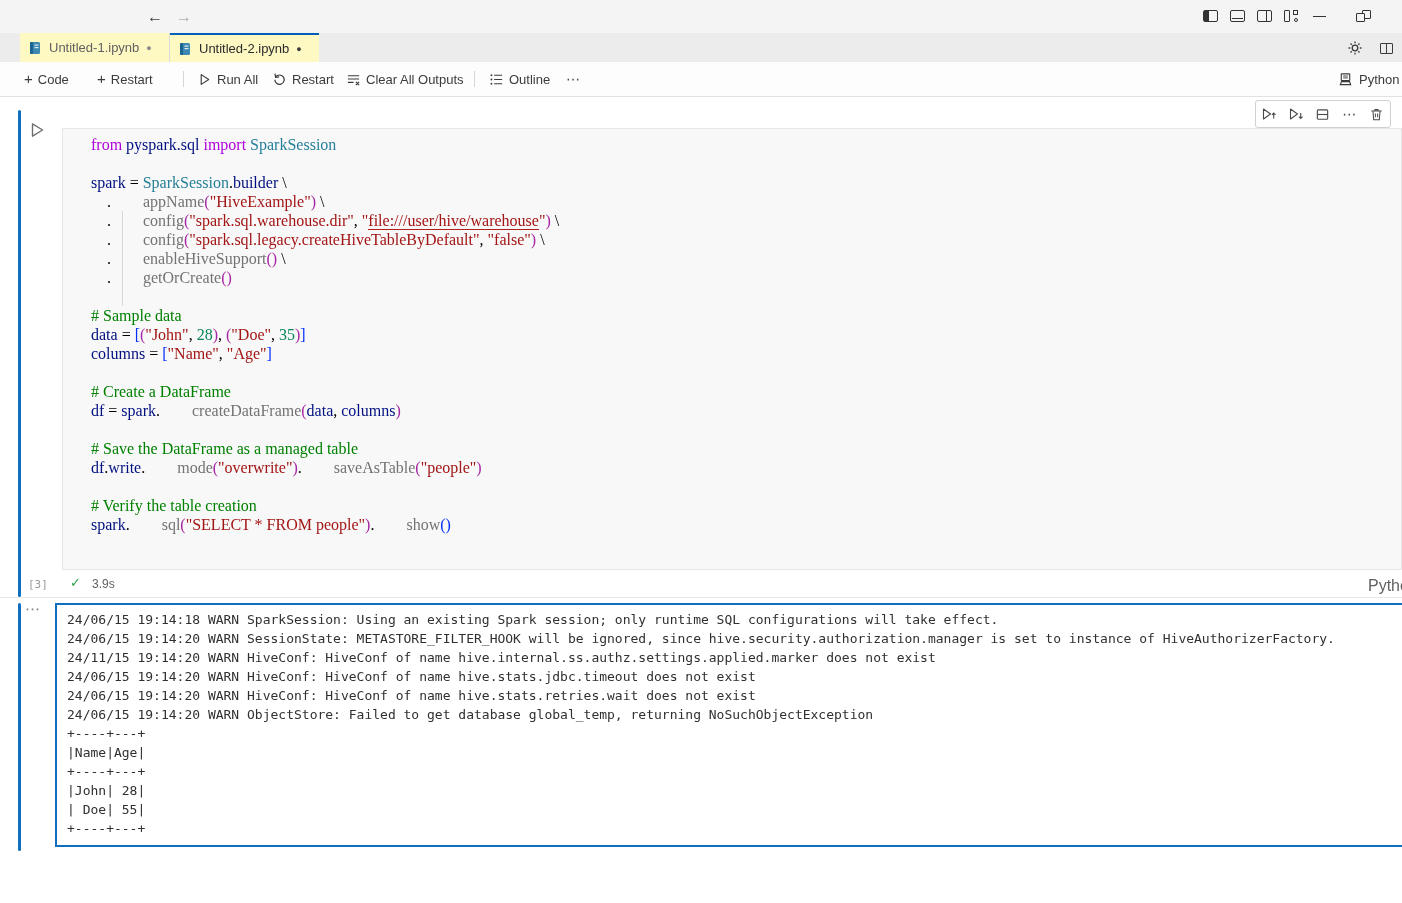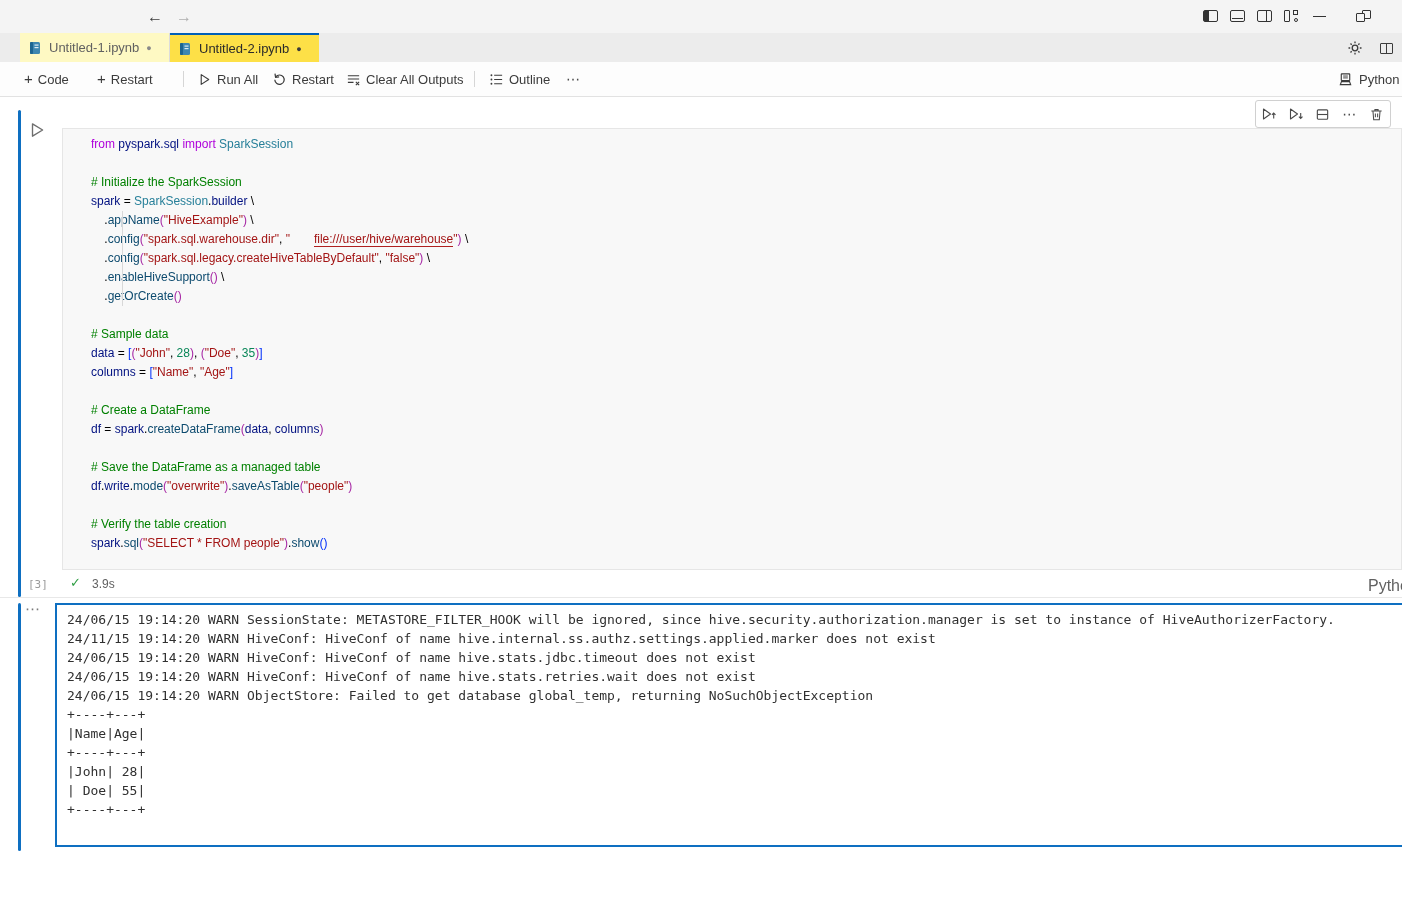--- a/index.html
+++ b/index.html
@@ -29,21 +29,21 @@
   #wc-restore .back  { position:absolute; right:0; top:0; width:9px; height:9px; border:1.2px solid #333; border-radius:1px; }
   #wc-restore .front { position:absolute; left:0; bottom:0; width:9px; height:9px; border:1.2px solid #333; border-radius:1px; background:#f4f4f4; }
 
   
   #tabstrip { position:absolute; left:0; top:33px; width:1402px; height:29px; background:#ececec; }
   .tab { position:absolute; top:0; height:29px; display:flex; align-items:center; gap:7px;
          padding:0 10px 0 8px; font-size:13px; }
   .tab .dot { font-size:9px; }
   .tab.inactive { background:#fef9c3; color:#616161; border-right:1px solid #dcdcdc; }
   .tab.inactive .dot { color:#8a8a8a; }
-  .tab.active { background:#fde047; color:#2b2b2b; border-top:2px solid #005fb8; }
+  .tab.active { background:#fef9c3; color:#2b2b2b; border-top:2px solid #005fb8; }
   .tab.active .dot { color:#3b3b3b; }
   .tabstrip-action { position:absolute; top:6px; width:18px; height:18px; display:flex;
                      align-items:center; justify-content:center; }
   .split-ico { width:13px; height:11px; border:1.2px solid #3b3b3b; border-radius:1px; position:relative; }
   .split-ico::after { content:""; position:absolute; left:5px; top:0; bottom:0; border-left:1.2px solid #3b3b3b; }
 
   
   #nbtoolbar { position:absolute; left:0; top:62px; width:1402px; height:35px; background:#fdfdfd;
                border-bottom:1px solid #e2e2e2; }
   .tb-item { position:absolute; top:0; height:34px; display:flex; align-items:center; gap:5px;
@@ -58,27 +58,27 @@
   #runbtn { position:absolute; left:28px; top:121px; width:20px; height:20px; }
   #cell-toolbar { position:absolute; left:1255px; top:100px; width:136px; height:28px;
                   background:#fff; border:1px solid #d0d0d0; border-radius:3px;
                   display:flex; align-items:center; justify-content:space-around; }
   .ct-ico { width:18px; height:18px; display:flex; align-items:center; justify-content:center; }
   .dots { color:#4a4a4a; font-size:14px; letter-spacing:1px; line-height:10px; }
 
   #editor { position:absolute; left:62px; top:128px; width:1340px; height:442px;
             background:#f8f8f8; border:1px solid #e6e6e6; padding:6px 0 0 28px; overflow:hidden; }
   .code-line { white-space:pre; height:19px; line-height:19px;
-               font-family:Liberation Sans, sans-serif; font-size:12px; }
+               font-family:Liberation Serif, serif; font-size:16px; }
   #indent-guide { position:absolute; left:59px; top:82px; height:95px; border-left:1px solid #d8d8d8; }
   .tk-k  { color:#af00db; } .tk-c  { color:#267f99; } .tk-v { color:#001080; }
-  .tk-f  { color:#0c4a6e; } .tk-s  { color:#a31515; } .tk-n { color:#098658; }
+  .tk-f  { color:#737373;margin-left:32px; } .tk-s  { color:#a31515; } .tk-n { color:#098658; }
   .tk-cm { color:#008000; } .tk-o  { color:#000;    }
   .tk-pb { color:#0431fa; } .tk-pp { color:#a626a4; }
-  .tk-su { color:#a31515; border-bottom:1.2px solid #b02020;margin-left:24px; }
+  .tk-su { color:#a31515; border-bottom:1.2px solid #b02020; }
 
   
   #exec-count { position:absolute; left:28px; top:578px; font-family:"DejaVu Sans Mono", monospace;
                 font-size:11px; color:#9a9a9a; }
   #status-check { position:absolute; left:70px; top:575px; color:#2f9e44; font-size:13px; }
   #status-time { position:absolute; left:92px; top:577px; font-size:12px; color:#616161; }
   #cell-lang { position:absolute; left:1368px; top:577px; font-size:16px; color:#616161; white-space:nowrap; }
   #cell-bottom-line { position:absolute; left:0; top:597px; width:1402px; border-top:1px solid #e8e8e8; }
 
   
@@ -244,21 +244,20 @@
     <svg width="15" height="15" viewBox="0 0 16 16">
         <path d="M2.5 4.2 H13.5 M6.3 4.2 V2.8 H9.7 V4.2 M4.2 4.2 L5 13.5 H11 L11.8 4.2 M6.8 6.8 V11 M9.2 6.8 V11" fill="none" stroke="#4a4a4a" stroke-width="1.1"></path>
       </svg>
   </div>
 </div>
 
 <div id="editor">
   <div id="code-lines">
       <div class="code-line"><span class="tk-k">from</span><span class="tk-o"> </span><span class="tk-v">pyspark.sql</span><span class="tk-o"> </span><span class="tk-k">import</span><span class="tk-o"> </span><span class="tk-c">SparkSession</span></div>
       <div class="code-line">&nbsp;</div>
-      <div class="code-line"><span class="tk-cm"># Initialize the SparkSession</span></div>
       <div class="code-line"><span class="tk-v">spark</span><span class="tk-o"> = </span><span class="tk-c">SparkSession</span><span class="tk-o">.</span><span class="tk-v">builder</span><span class="tk-o"> \</span></div>
       <div class="code-line"><span class="tk-o">    .</span><span class="tk-f">appName</span><span class="tk-pp">(</span><span class="tk-s">"HiveExample"</span><span class="tk-pp">)</span><span class="tk-o"> \</span></div>
       <div class="code-line"><span class="tk-o">    .</span><span class="tk-f">config</span><span class="tk-pp">(</span><span class="tk-s">"spark.sql.warehouse.dir"</span><span class="tk-o">, </span><span class="tk-s">"</span><span class="tk-su">file:///user/hive/warehouse</span><span class="tk-s">"</span><span class="tk-pp">)</span><span class="tk-o"> \</span></div>
       <div class="code-line"><span class="tk-o">    .</span><span class="tk-f">config</span><span class="tk-pp">(</span><span class="tk-s">"spark.sql.legacy.createHiveTableByDefault"</span><span class="tk-o">, </span><span class="tk-s">"false"</span><span class="tk-pp">)</span><span class="tk-o"> \</span></div>
       <div class="code-line"><span class="tk-o">    .</span><span class="tk-f">enableHiveSupport</span><span class="tk-pp">(</span><span class="tk-pp">)</span><span class="tk-o"> \</span></div>
       <div class="code-line"><span class="tk-o">    .</span><span class="tk-f">getOrCreate</span><span class="tk-pp">(</span><span class="tk-pp">)</span></div>
       <div class="code-line">&nbsp;</div>
       <div class="code-line"><span class="tk-cm"># Sample data</span></div>
       <div class="code-line"><span class="tk-v">data</span><span class="tk-o"> = </span><span class="tk-pb">[</span><span class="tk-pp">(</span><span class="tk-s">"John"</span><span class="tk-o">, </span><span class="tk-n">28</span><span class="tk-pp">)</span><span class="tk-o">, </span><span class="tk-pp">(</span><span class="tk-s">"Doe"</span><span class="tk-o">, </span><span class="tk-n">35</span><span class="tk-pp">)</span><span class="tk-pb">]</span></div>
       <div class="code-line"><span class="tk-v">columns</span><span class="tk-o"> = </span><span class="tk-pb">[</span><span class="tk-s">"Name"</span><span class="tk-o">, </span><span class="tk-s">"Age"</span><span class="tk-pb">]</span></div>
@@ -277,20 +276,21 @@
 
 <div id="exec-count">[3]</div>
 <div id="status-check">✓</div>
 <div id="status-time">3.9s</div>
 <div id="cell-lang">Pytho</div>
 <div id="cell-bottom-line"></div>
 
 <div id="output-more">⋯</div>
 <div id="output-box">
   <div id="output-lines">
+      <div class="out-line">24/06/15 19:14:18 WARN SparkSession: Using an existing Spark session; only runtime SQL configurations will take effect.</div>
       <div class="out-line">24/06/15 19:14:20 WARN SessionState: METASTORE_FILTER_HOOK will be ignored, since hive.security.authorization.manager is set to instance of HiveAuthorizerFactory.</div>
       <div class="out-line">24/11/15 19:14:20 WARN HiveConf: HiveConf of name hive.internal.ss.authz.settings.applied.marker does not exist</div>
       <div class="out-line">24/06/15 19:14:20 WARN HiveConf: HiveConf of name hive.stats.jdbc.timeout does not exist</div>
       <div class="out-line">24/06/15 19:14:20 WARN HiveConf: HiveConf of name hive.stats.retries.wait does not exist</div>
       <div class="out-line">24/06/15 19:14:20 WARN ObjectStore: Failed to get database global_temp, returning NoSuchObjectException</div>
       <div class="out-line">+----+---+</div>
       <div class="out-line">|Name|Age|</div>
       <div class="out-line">+----+---+</div>
       <div class="out-line">|John| 28|</div>
       <div class="out-line">| Doe| 55|</div>

